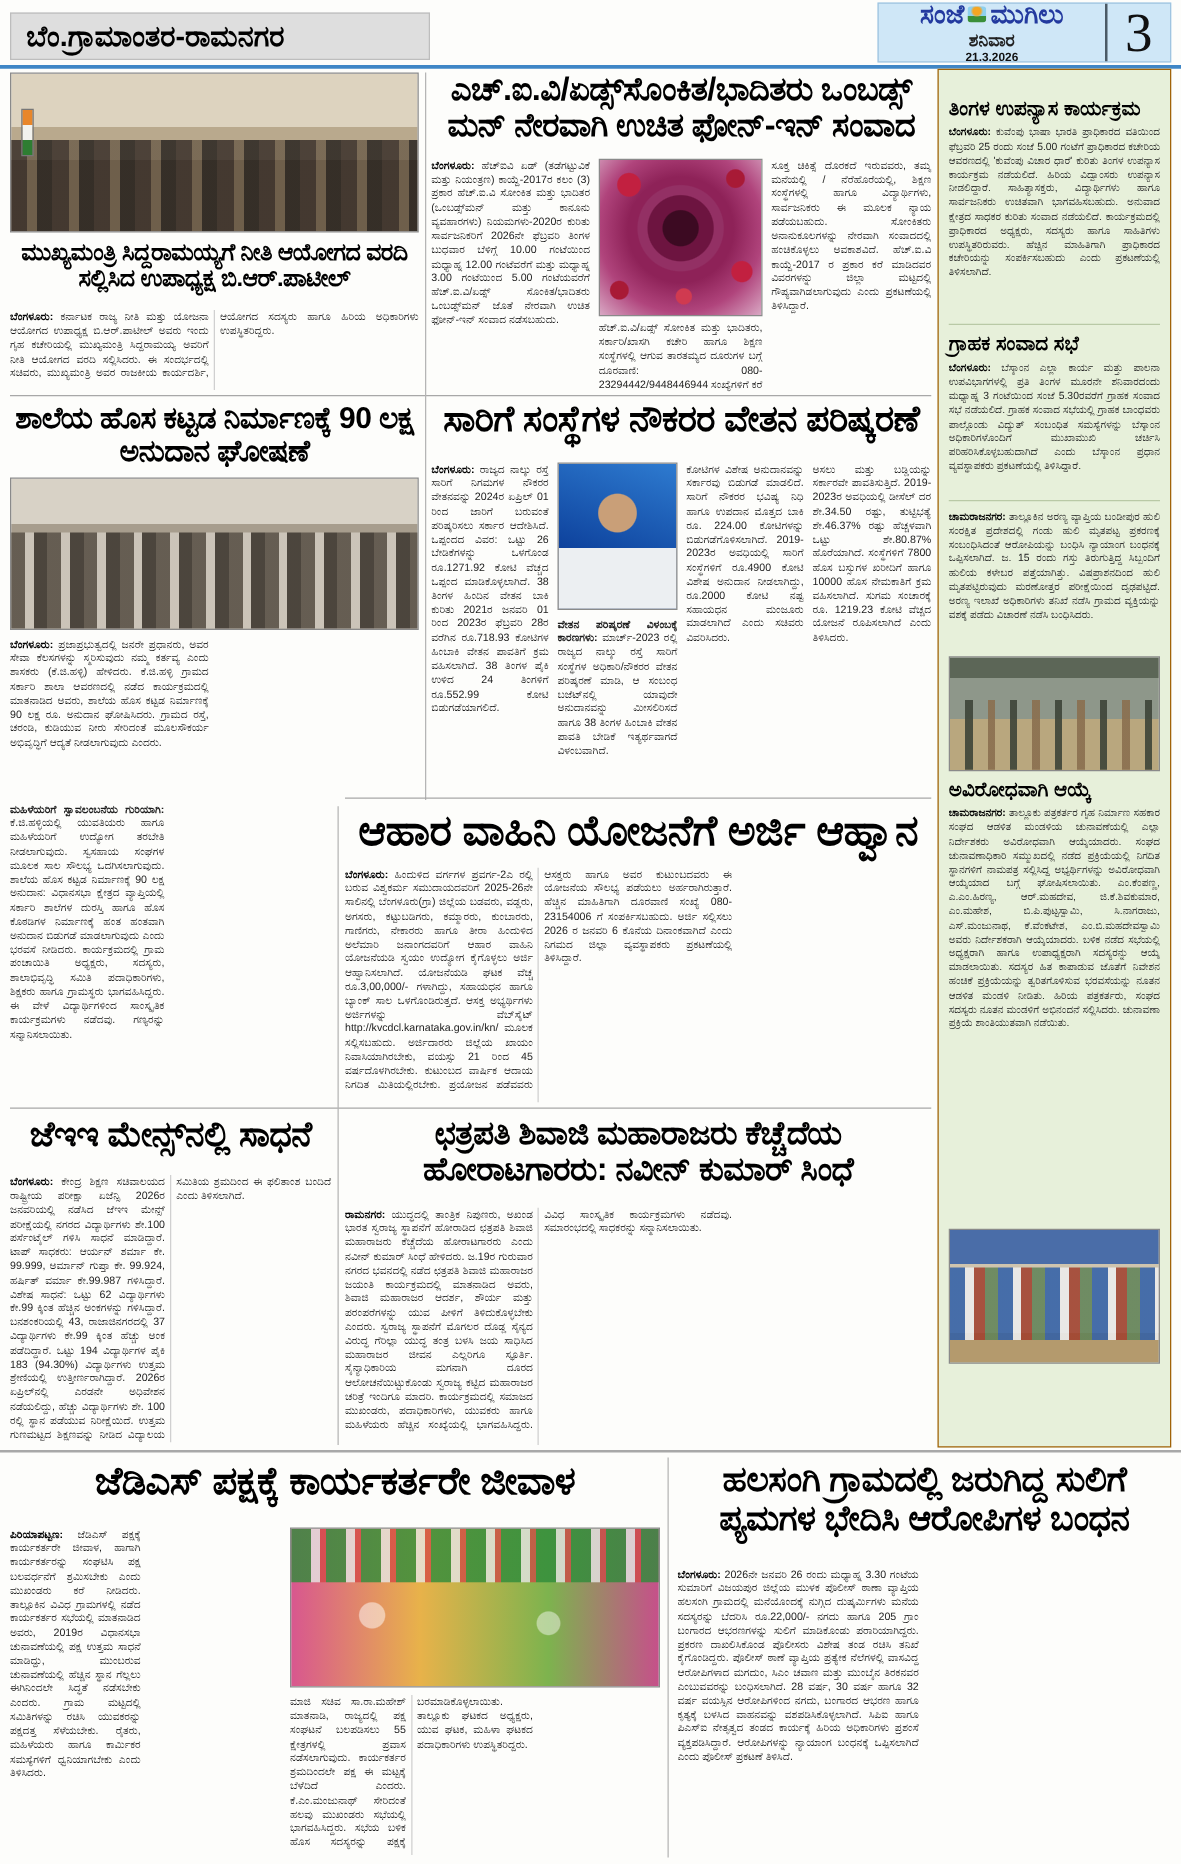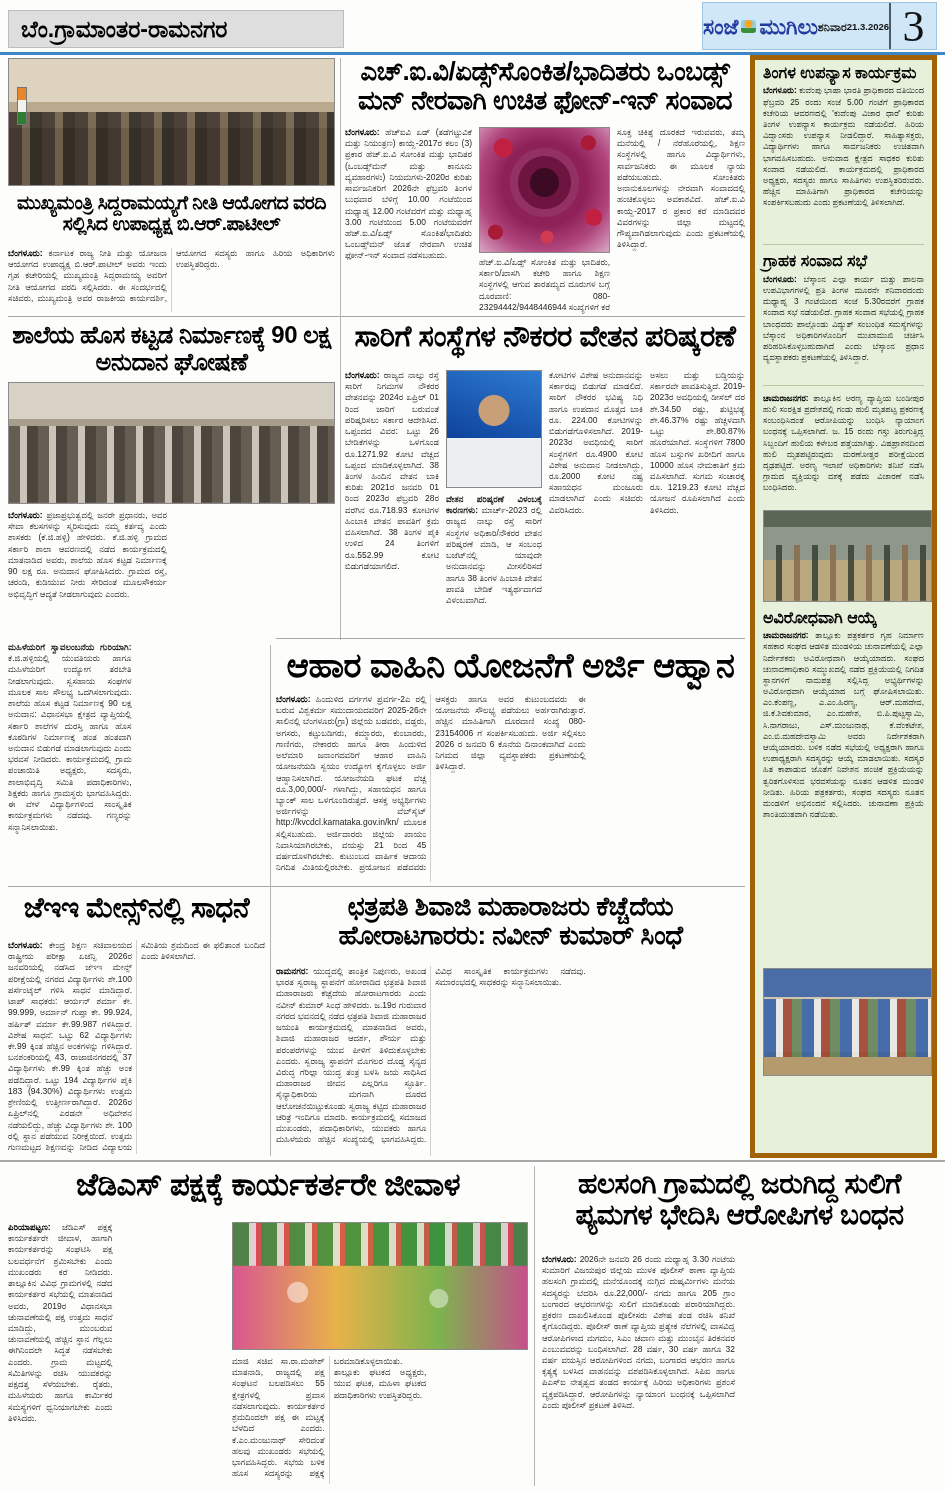--- a/index.html
+++ b/index.html
@@ -12,33 +12,33 @@
   .cols2{column-count:2;column-gap:9px;column-rule:1px solid #d0d0d0;column-fill:auto;height:100%}
   .cols3{column-count:3;column-gap:9px;column-rule:1px solid #d0d0d0;column-fill:auto;height:100%}
   .photo{border:1px solid #8a8a8a}
   .vrule{background:#b5b5b5;width:1px}
   .hrule{background:#a8a8a8;height:1px}
 
   
   .section-box{background:#dedede;border:1px solid #bdbdbd;font-size:23px;font-weight:bold;
     display:flex;align-items:center;padding-left:12px;color:#000}
   .masthead{background:#cfe7f7;border:1px solid #9fc4e0;display:flex;align-items:stretch}
-  .masthead-left{flex:1;display:flex;flex-direction:row;align-items:center;justify-content:center}
+  .masthead-left{flex:1;display:flex;flex-direction:column;align-items:center;justify-content:center}
   .masthead-title{font-size:21px;font-weight:bold;color:#233a9f;line-height:1;display:flex;align-items:center;gap:3px}
   .masthead-logo{width:15px;height:13px;border-radius:3px;display:inline-block;
     background:radial-gradient(circle at 50% 30%,#f5a623 0 3px,rgba(245,166,35,.55) 4px,transparent 5px),
     linear-gradient(180deg,#8ed0ee 0 62%,#3a8f3a 62%)}
-  .masthead-day{font-size:11px;font-weight:bold;color:#222;margin-top:2px}
+  .masthead-day{font-size:14px;font-weight:bold;color:#222;margin-top:2px}
   .masthead-date{font-size:9.5px;font-weight:bold;color:#111}
   .masthead-page{width:52px;border-left:2px solid #4b5a66;display:flex;align-items:center;justify-content:center;
     font-family:"Liberation Serif",serif;font-size:44px;color:#111}
   .top-rule{background:#3f86c6}
 
   
-  .sidebar{background:#e7f0da;border:5px solid #a16207;padding:0 8px}
+  .sidebar{background:#e7f0da;border:1px solid #a16207;padding:19px 8px}
   .sb-head{font-weight:bold;font-size:16px;color:#000;line-height:1.15;margin:4px 0 3px}
   .sb-body{font-size:8.3px;line-height:1.35;text-align:justify;color:#222;overflow:hidden}
   .sb-div{height:1px;background:#b9c9a6;margin:7px 0}
 
   
   .photo-cm{background:
     repeating-linear-gradient(90deg,rgba(58,48,42,.85) 0 13px,rgba(107,92,73,.8) 13px 21px,rgba(41,36,32,.85) 21px 33px),
     linear-gradient(180deg,#ddd3bf 0 34%,#b9a98d 34% 55%,#7c6b53 55% 100%);
     background-size:100% 58%,100% 100%;background-position:0 100%,0 0;background-repeat:no-repeat}
   .flag{width:10px;height:38px;background:linear-gradient(180deg,#e8862a 0 33%,#f2f2ee 33% 66%,#2e7d32 66%);border:1px solid #777}

